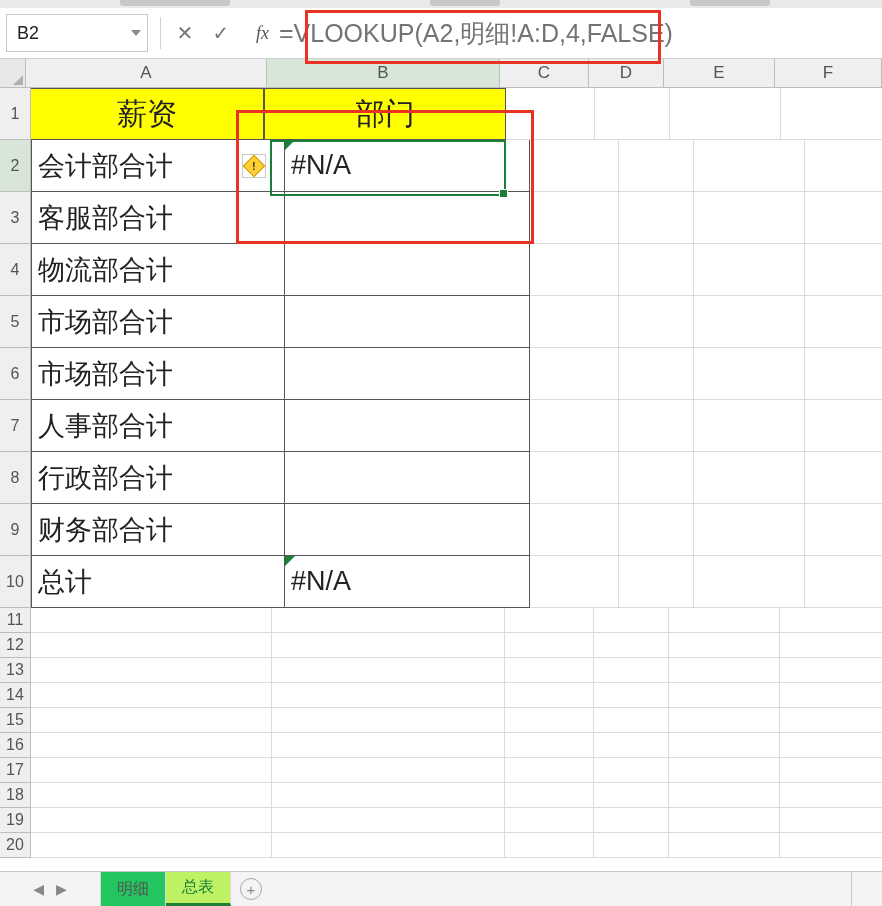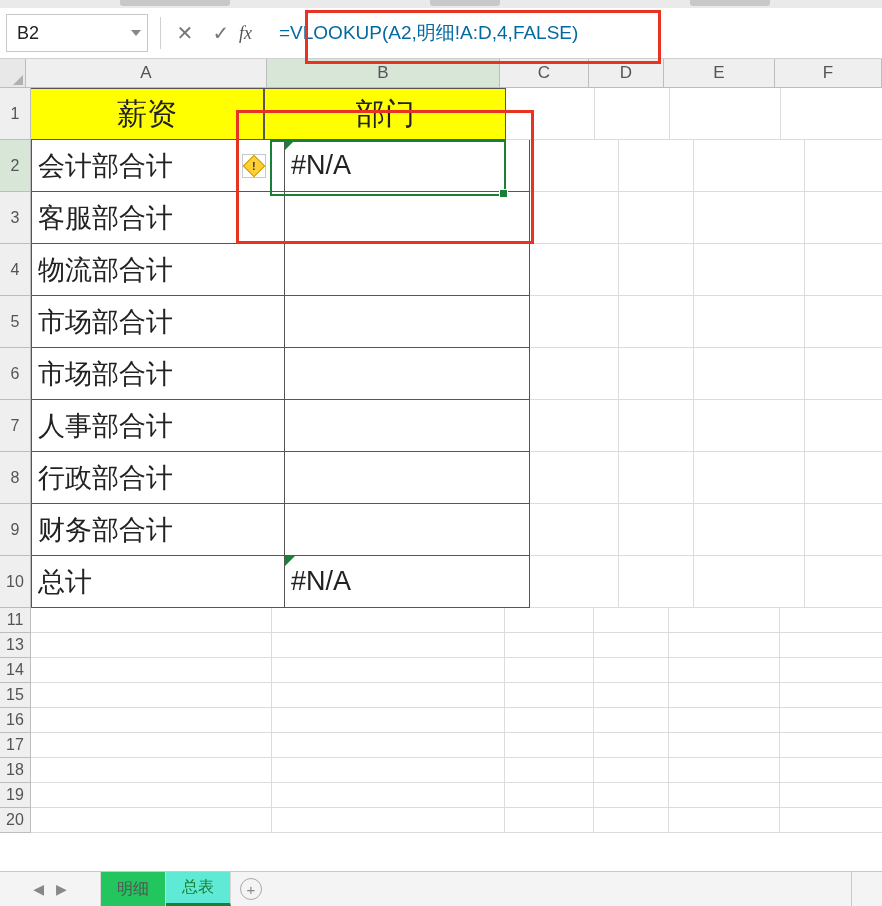--- a/index.html
+++ b/index.html
@@ -8,22 +8,22 @@
 
 .ribbon-hint{height:8px;background:#eaeaea;position:relative}
 .ribbon-hint .blob{position:absolute;top:0;height:6px;background:#c8c8c8;border-radius:0 0 3px 3px}
 
 
 .formula-row{display:flex;align-items:center;height:50px;border-bottom:1px solid #d0d0d0;background:#fff}
 .name-box{width:120px;height:36px;border:1px solid #c8c8c8;margin:0 6px;display:flex;align-items:center;padding:0 10px;font-size:18px;position:relative;background:#fff}
 .name-box .dd{position:absolute;right:6px;top:50%;transform:translateY(-50%);width:0;height:0;border-left:5px solid transparent;border-right:5px solid transparent;border-top:6px solid #888}
 .fb-sep{width:1px;height:32px;background:#d0d0d0;margin:0 6px}
 .fb-btn{width:36px;height:36px;display:flex;align-items:center;justify-content:center;color:#777;font-size:20px}
-.fx{font-style:italic;font-family:"Times New Roman",serif;font-size:18px;color:#555;width:30px;text-align:left}
-.formula-input{flex:1;height:36px;border:none;font-size:19px;padding:0 10px;color:#0369a1;outline:none}
+.fx{font-style:italic;font-family:"Times New Roman",serif;font-size:18px;color:#555;width:30px;text-align:right}
+.formula-input{flex:1;height:36px;border:none;font-size:25px;padding:0 10px;color:#737373;outline:none}
 
 
 .hl{position:absolute;border:3px solid #e83323;pointer-events:none;z-index:50}
 
 
 .colhdr-row{display:flex;height:28px;background:#f0f0f0;border-bottom:1px solid #bdbdbd;font-size:17px;color:#555}
 .corner{width:30px;border-right:1px solid #bdbdbd;background:#e8e8e8;position:relative}
 .corner::after{content:"";position:absolute;right:2px;bottom:2px;width:0;height:0;border-left:10px solid transparent;border-bottom:10px solid #b0b0b0}
 .colhdr{border-right:1px solid #bdbdbd;display:flex;align-items:center;justify-content:center;background:#efefef}
 .colhdr.sel{background:#d8e6d8}
@@ -52,21 +52,21 @@
 .smarttag .diamond span{transform:rotate(-45deg);font-size:11px;font-weight:bold;color:#333}
 
 
 .err-tri{position:absolute;left:0;top:0;width:0;height:0;border-top:10px solid #1a7f37;border-right:10px solid transparent}
 
 
 .tabbar{position:absolute;left:0;right:0;bottom:0;height:34px;border-top:1px solid #c8c8c8;background:#f4f4f4;display:flex;align-items:stretch;font-size:16px}
 .tab-nav{width:100px;display:flex;align-items:center;justify-content:center;gap:12px;color:#888;border-right:1px solid #d8d8d8}
 .tab-nav span{font-size:14px}
 .tab{padding:0 16px;display:flex;align-items:center;border-right:1px solid #d8d8d8;background:#22c55e;color:#555}
-.tab.active{background:#5eead4;border-bottom:3px solid #1a7f37;color:#1a7f37;font-weight:500}
+.tab.active{background:#bef264;border-bottom:3px solid #1a7f37;color:#1a7f37;font-weight:500}
 .tab-add{width:40px;display:flex;align-items:center;justify-content:center;color:#888}
 .tab-add .circ{width:20px;height:20px;border:1.5px solid #aaa;border-radius:50%;display:flex;align-items:center;justify-content:center;font-size:15px;line-height:1}
 
 
 .hscroll{position:absolute;right:0;bottom:0;height:34px;width:30px;border-left:1px solid #c8c8c8;background:#f4f4f4}
 
 
 .cA{width:240px;min-width:240px}
 .cB{width:232px;min-width:232px}
 .cC{width:88px;min-width:88px}
@@ -222,20 +222,29 @@
         <div class="row r-sm">
           <div class="rowhdr">11</div>
           <div class="cell cA empty"></div>
           <div class="cell cB empty"></div>
           <div class="cell cC empty"></div>
           <div class="cell cD empty"></div>
           <div class="cell cE empty"></div>
           <div class="cell cF empty"></div>
         </div>
         <div class="row r-sm">
+          <div class="rowhdr">12</div>
+          <div class="cell cA empty"></div>
+          <div class="cell cB empty"></div>
+          <div class="cell cC empty"></div>
+          <div class="cell cD empty"></div>
+          <div class="cell cE empty"></div>
+          <div class="cell cF empty"></div>
+        </div>
+        <div class="row r-sm">
           <div class="rowhdr">13</div>
           <div class="cell cA empty"></div>
           <div class="cell cB empty"></div>
           <div class="cell cC empty"></div>
           <div class="cell cD empty"></div>
           <div class="cell cE empty"></div>
           <div class="cell cF empty"></div>
         </div>
         <div class="row r-sm">
           <div class="rowhdr">14</div>

